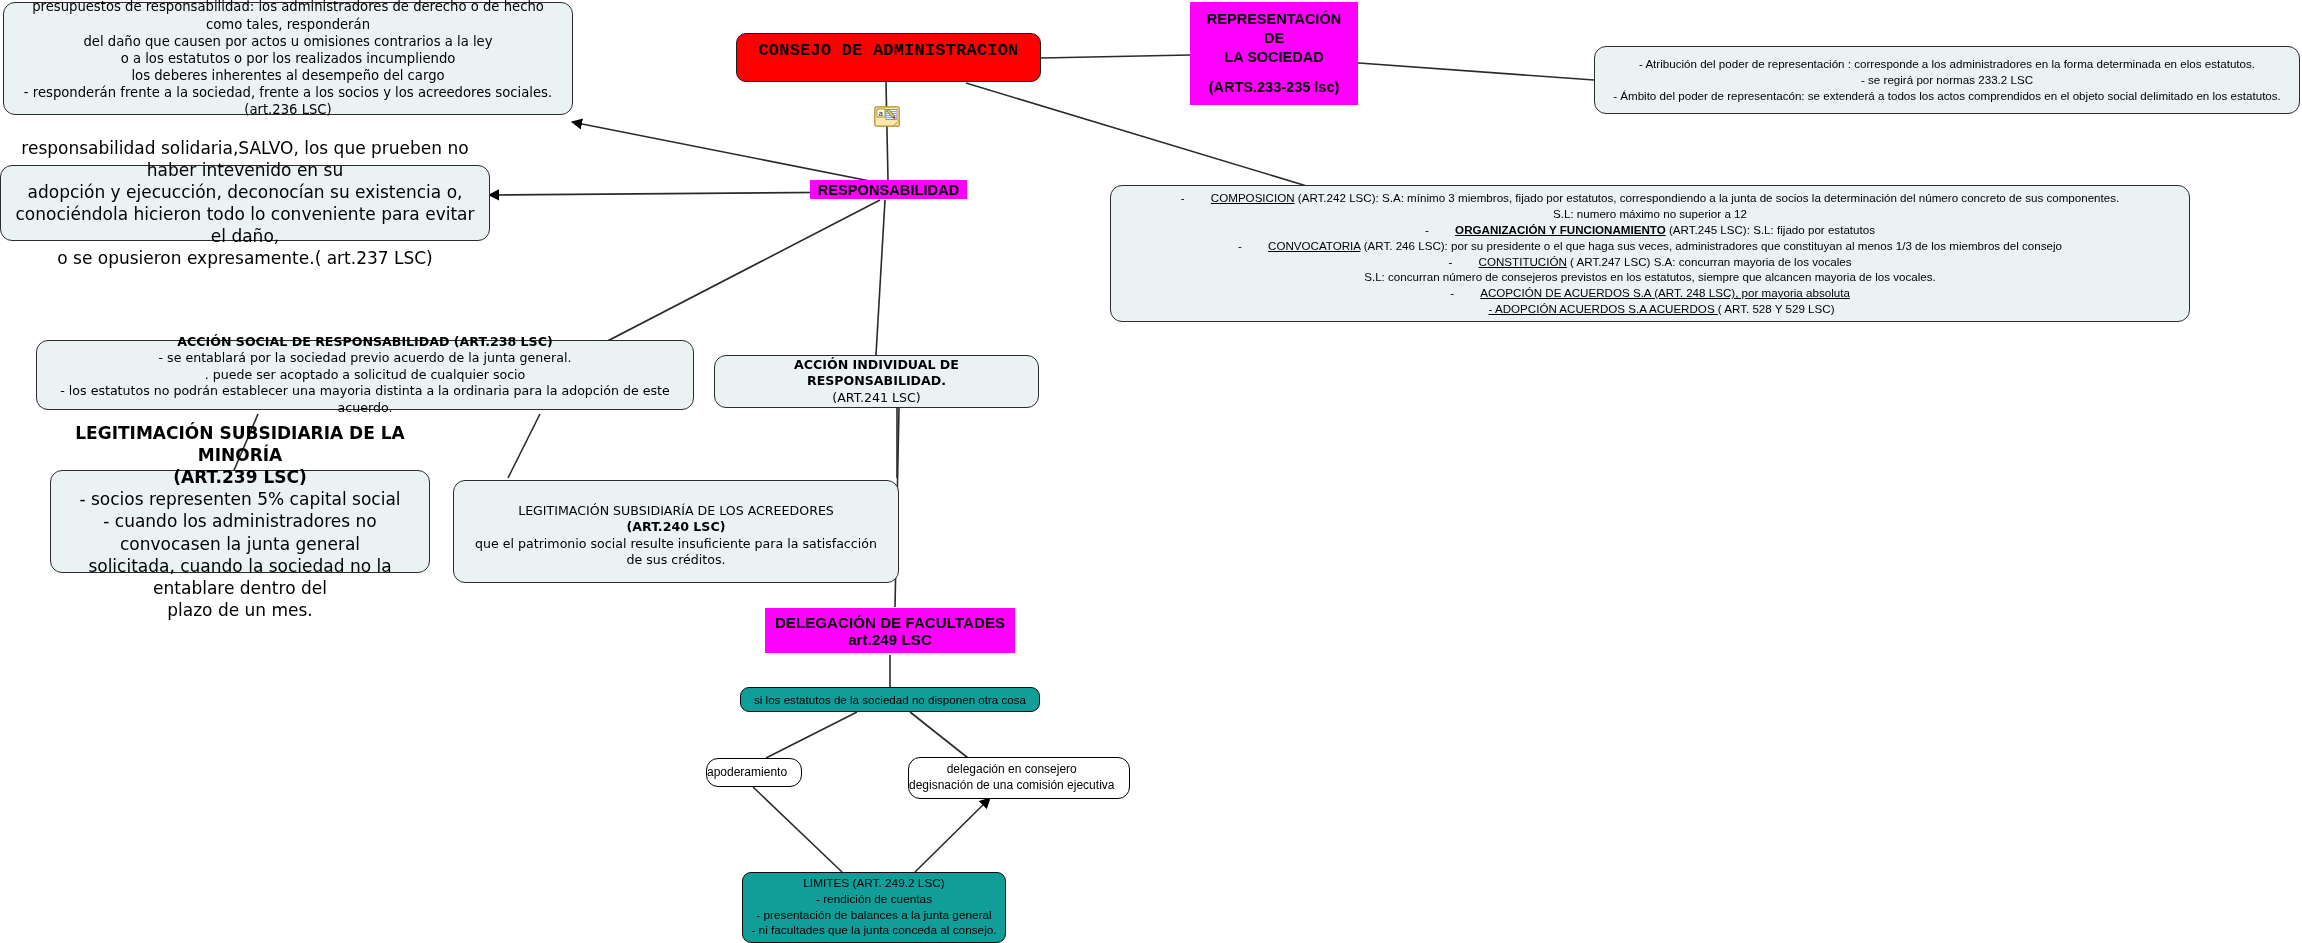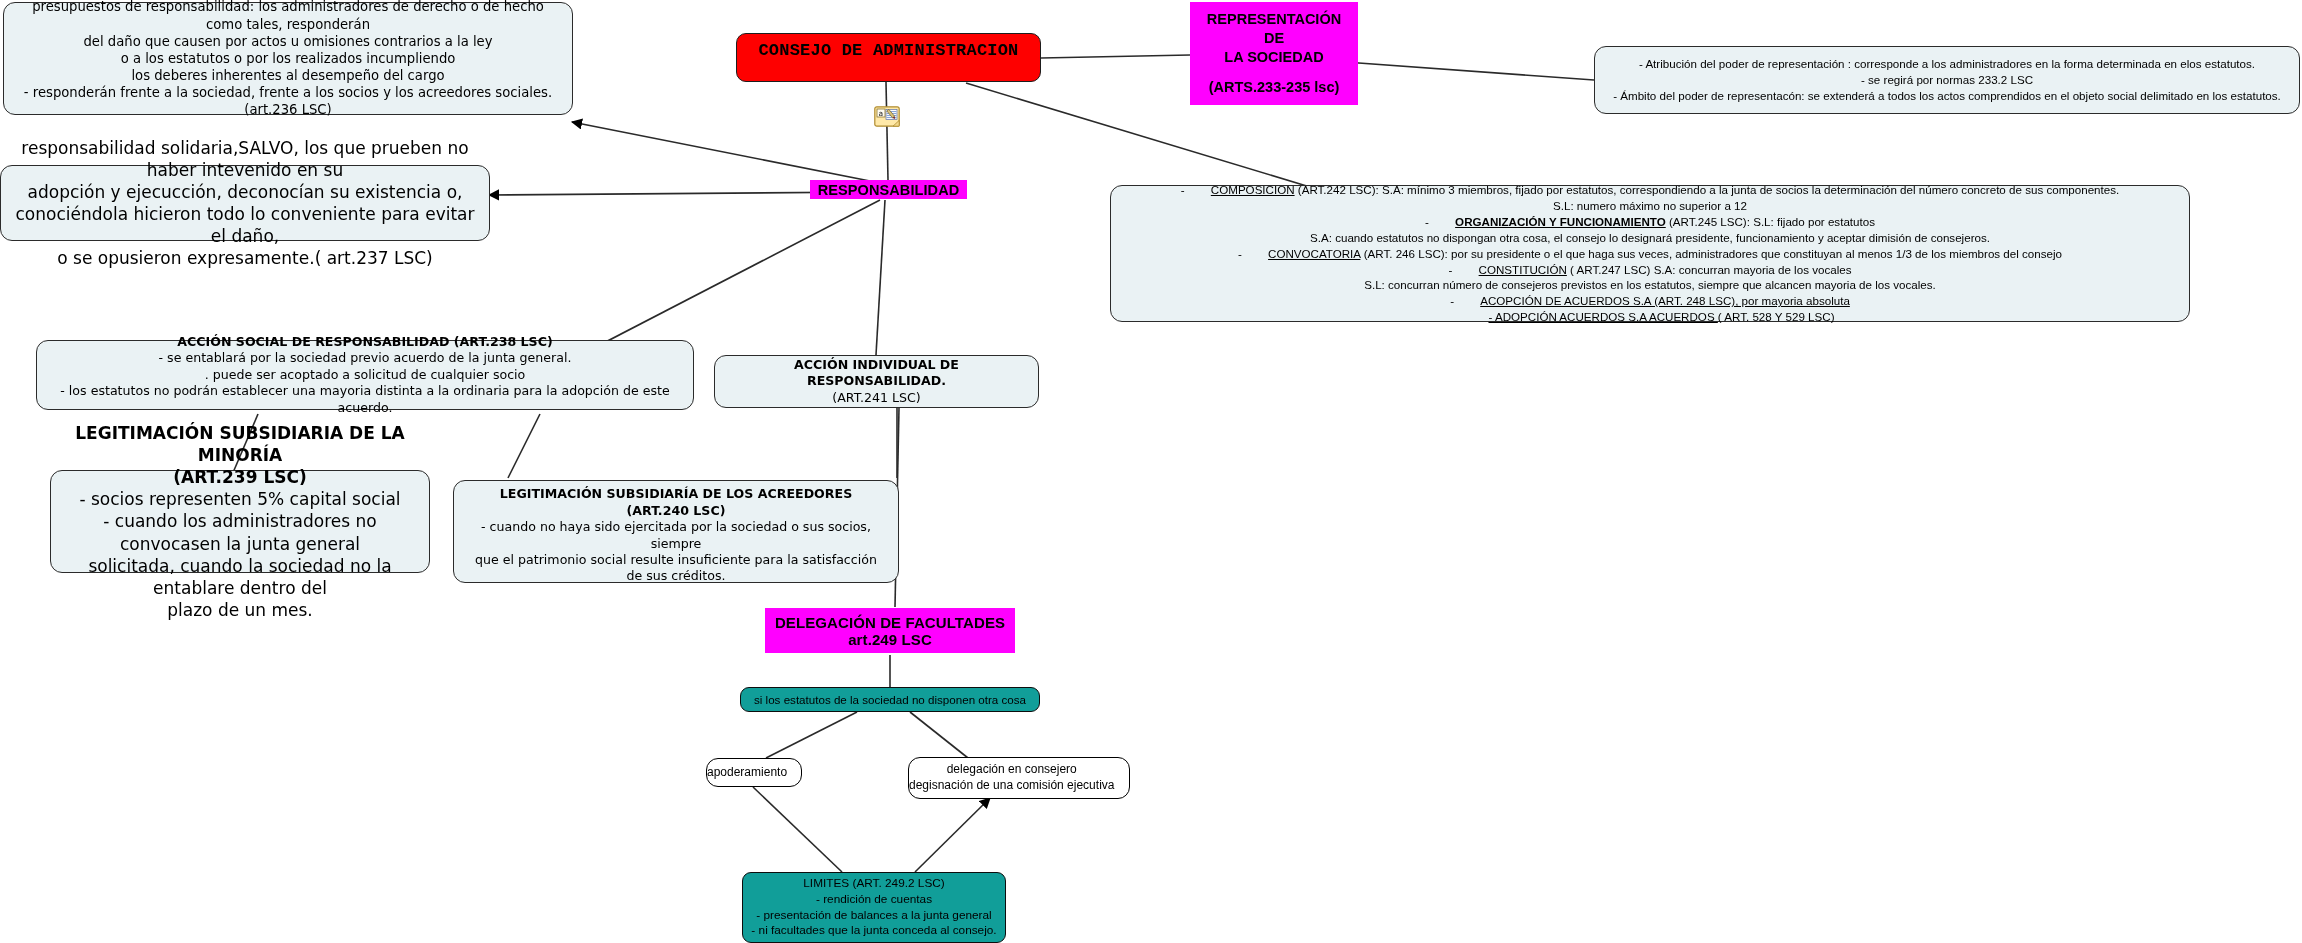--- a/index.html
+++ b/index.html
@@ -233,21 +233,20 @@
 
   <div class="node box-info small" style="left:1110px; top:185px; width:1080px; height:137px; font-size:11.6px;">
     <div class="t">
       <span class="ln">
         <span>- </span><span class="u">COMPOSICION</span><span> (ART.242 LSC): S.A: mínimo 3 miembros, fijado por estatutos, correspondiendo a la junta de socios la determinación del número concreto de sus componentes.</span>
       </span>
       <span class="ln">S.L: numero máximo no superior a 12</span>
       <span class="ln">
         <span>- </span><b class="u">ORGANIZACIÓN Y FUNCIONAMIENTO</b><span> (ART.245 LSC): S.L: fijado por estatutos</span>
       </span>
-      <span class="ln">S.A: cuando estatutos no dispongan otra cosa, el consejo lo designará presidente, funcionamiento y aceptar dimisión de consejeros.</span>
       <span class="ln">
         <span>- </span><span class="u">CONVOCATORIA</span><span> (ART. 246 LSC): por su presidente o el que haga sus veces, administradores que constituyan al menos 1/3 de los miembros del consejo</span>
       </span>
       <span class="ln">
         <span>- </span><span class="u">CONSTITUCIÓN</span><span> ( ART.247 LSC) S.A: concurran mayoria de los vocales</span>
       </span>
       <span class="ln">S.L: concurran número de consejeros previstos en los estatutos, siempre que alcancen mayoria de los vocales.</span>
       <span class="ln">
         <span>- </span><span class="u">ACOPCIÓN DE ACUERDOS S.A (ART. 248 LSC), por mayoria absoluta</span>
       </span>
@@ -279,23 +278,22 @@
       <span class="ln" style="font-weight:bold;">(ART.239 LSC)</span>
       <span class="ln">- socios representen 5% capital social</span>
       <span class="ln">- cuando los administradores no convocasen la junta general</span>
       <span class="ln">solicitada, cuando la sociedad no la entablare dentro del</span>
       <span class="ln">plazo de un mes.</span>
     </div>
   </div>
 
   <div class="node box-info" style="left:453px; top:480px; width:446px; height:103px; font-size:12.6px;">
     <div class="t">
-      <span class="ln" style="font-weight:bold;margin-top:8px;">LEGITIMACIÓN SUBSIDIARÍA DE LOS ACREEDORES</span>
+      <span class="ln" style="font-weight:normal;margin-top:8px;">LEGITIMACIÓN SUBSIDIARÍA DE LOS ACREEDORES</span>
       <span class="ln" style="font-weight:bold;">(ART.240 LSC)</span>
-      <span class="ln">- cuando no haya sido ejercitada por la sociedad o sus socios, siempre</span>
       <span class="ln">que el patrimonio social resulte insuficiente para la satisfacción</span>
       <span class="ln">de sus créditos.</span>
     </div>
   </div>
 
   <div class="node tag-magenta" style="left:765px; top:608px; width:250px; height:45px; font-size:15px;">
     <div class="t">
       <span class="ln">DELEGACIÓN DE FACULTADES</span>
       <span class="ln">art.249 LSC</span>
     </div>

